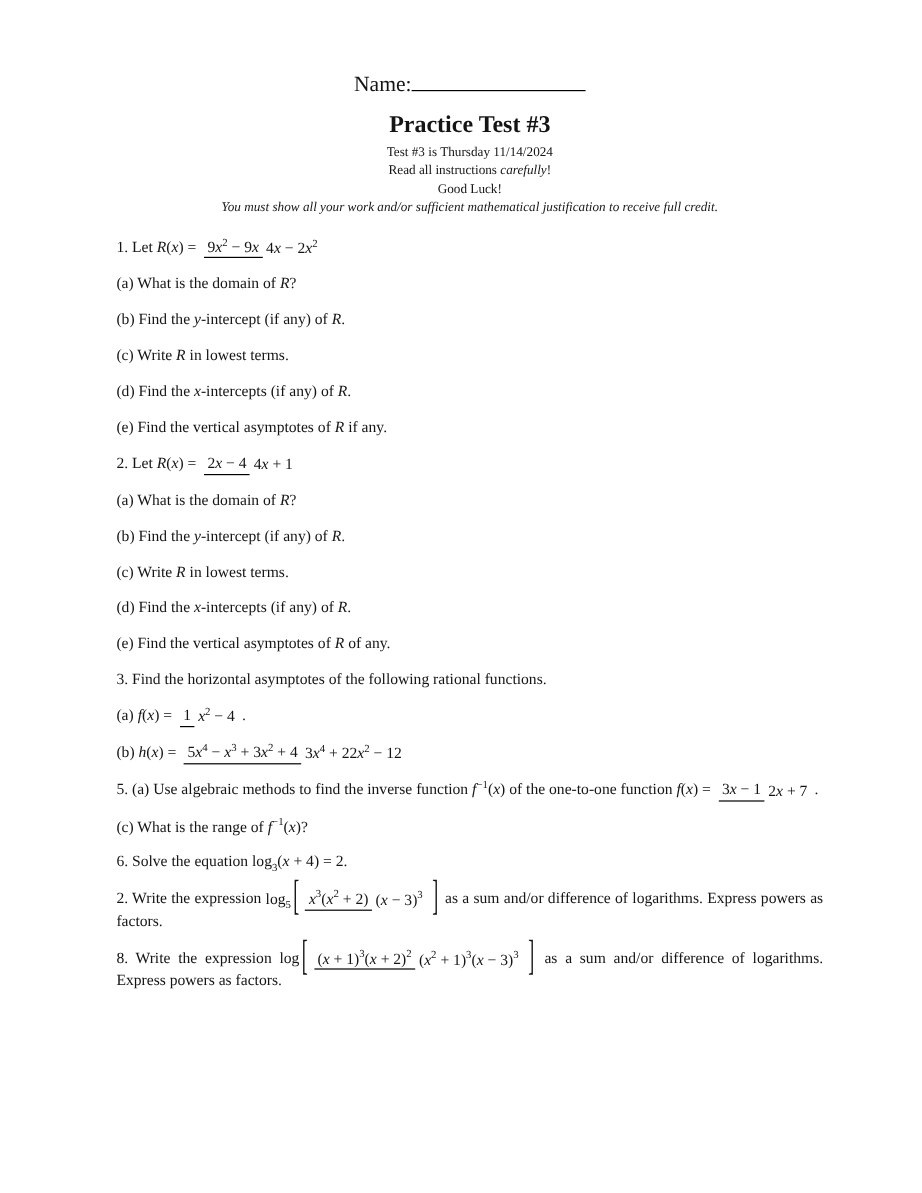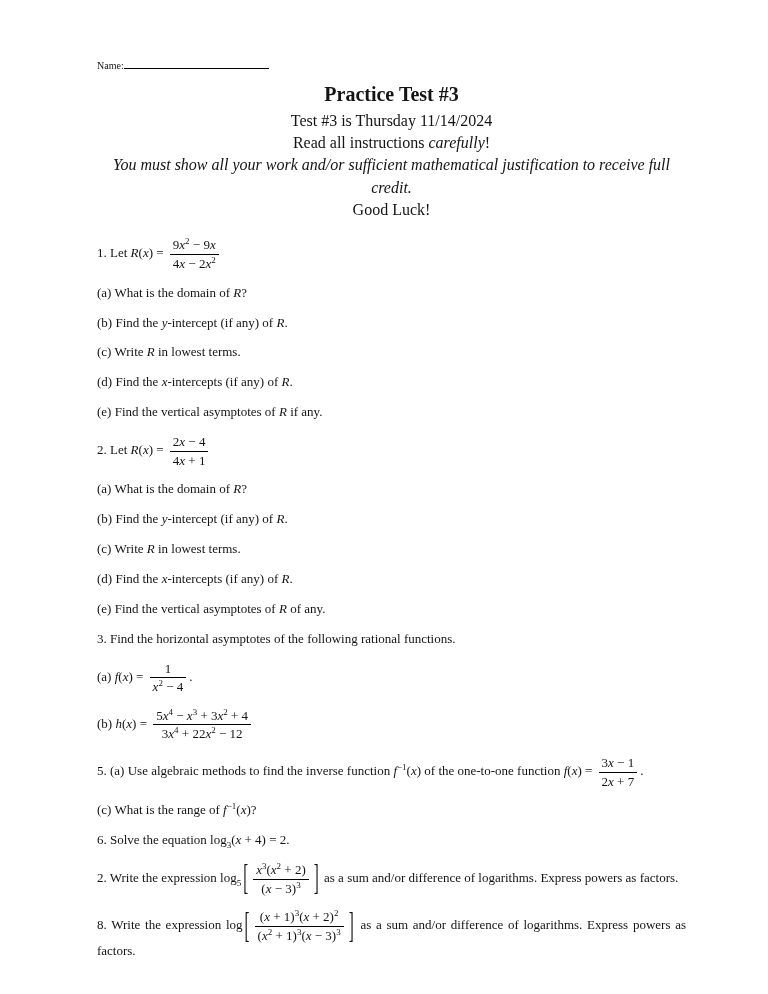--- a/index.html
+++ b/index.html
@@ -2,50 +2,50 @@
 <html><head>
 <meta charset="utf-8">
 <style>
   html,body{margin:0;padding:0;background:#ffffff;}
   .page{
     width:768px;height:994px;box-sizing:border-box;
     padding:58px 82px 30px 97px;
     font-family:"Liberation Serif", serif;
     font-size:13px;color:#141414;position:relative;overflow:hidden;
   }
-  .nameline{text-align:left;font-size:10px;}
+  .nameline{text-align:center;font-size:18px;}
   .nameblank{display:inline-block;width:145px;border-bottom:1px solid #000;height:0.95em;vertical-align:baseline;}
   .title{text-align:center;font-weight:bold;font-size:20px;margin-top:12px;margin-bottom:4px;}
-  .sub{text-align:center;font-size:16px;line-height:1.4;}
+  .sub{text-align:center;font-size:11px;line-height:1.4;}
   .it{font-style:italic;}
   #problems{margin-top:16px;}
   .pline{margin:13px 0;text-align:justify;line-height:1.3;}
   .math i{font-style:italic;}
   .math .rm{font-style:normal;}
   sup,sub{font-size:9px;line-height:0;}
   .frac{
-    display:inline-flex;flex-direction:column;vertical-align:middle;
+    display:inline-flex;flex-direction:row;vertical-align:middle;
     text-align:center;margin:0 3px;line-height:1.2;
   }
   .frac .num{display:block;padding:0 3px 1px 3px;border-bottom:1px solid #000;}
   .frac .den{display:block;padding:1px 3px 0 3px;}
   .brack{display:inline-block;transform:scaleY(2.35);vertical-align:middle;font-size:15px;margin:0 2px;}
 </style>
 </head>
 <body>
 
 <div class="page">
   <div class="nameline">
     <span>Name:</span><span class="nameblank"></span>
   </div>
   <div class="title">Practice Test #3</div>
   <div class="sub">Test #3 is Thursday 11/14/2024</div>
   <div class="sub"><span>Read all instructions </span><span class="it">carefully</span><span>!</span></div>
+  <div class="sub">Good Luck!</div>
   <div class="sub it">You must show all your work and/or sufficient mathematical justification to receive full credit.</div>
-  <div class="sub">Good Luck!</div>
   <div id="problems">
       <div class="problem">
         <div class="pline"><span class="txt">1. Let </span><span class="math"><i>R</i>(<i>x</i>) = </span><span class="frac">
             <span class="num">9<i>x</i><sup>2</sup> − 9<i>x</i></span>
             <span class="den">4<i>x</i> − 2<i>x</i><sup>2</sup></span>
           </span></div>
         <div class="pline"><span class="txt">(a) What is the domain of </span><span class="math"><i>R</i></span><span class="txt">?</span></div>
         <div class="pline"><span class="txt">(b) Find the </span><span class="math"><i>y</i></span><span class="txt">-intercept (if any) of </span><span class="math"><i>R</i></span><span class="txt">.</span></div>
         <div class="pline"><span class="txt">(c) Write </span><span class="math"><i>R</i></span><span class="txt"> in lowest terms.</span></div>
         <div class="pline"><span class="txt">(d) Find the </span><span class="math"><i>x</i></span><span class="txt">-intercepts (if any) of </span><span class="math"><i>R</i></span><span class="txt">.</span></div>

